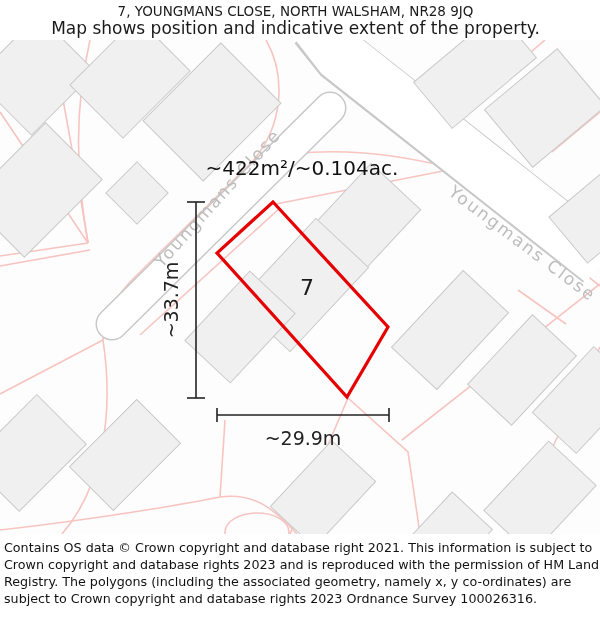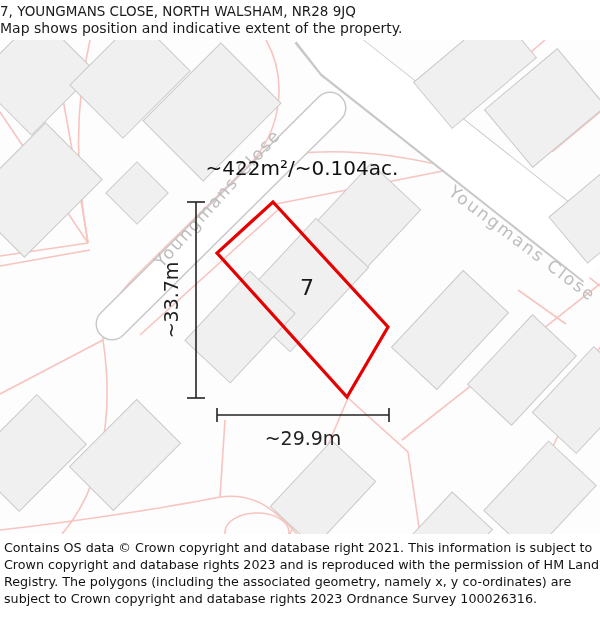--- a/index.html
+++ b/index.html
@@ -13,24 +13,24 @@
     --map-bg:#fdfdfd;
   }
   html,body{margin:0;padding:0;}
   body{
     width:600px;height:625px;background:#ffffff;overflow:hidden;
     font-family:"DejaVu Sans","Liberation Sans",sans-serif;color:#1a1a1a;
   }
   .page{position:relative;width:600px;height:625px;background:#ffffff;}
   .header{
     position:absolute;top:0;left:0;width:591px;height:40px;background:#ffffff;
-    z-index:3;
+    text-align:center;z-index:3;
   }
   .header .line1{font-size:13.5px;padding-top:3px;line-height:17px;}
-  .header .line2{font-size:14px;line-height:17px;}
+  .header .line2{font-size:17px;line-height:17px;}
   .map-wrap{position:absolute;top:40px;left:0;width:600px;height:494px;background:var(--map-bg);}
   svg{display:block;}
   .parcel{stroke:var(--parcel-line);stroke-width:1.6;fill:none;}
   .road-casing-main{stroke:var(--road-casing);stroke-width:55;fill:none;}
   .road-fill-main{stroke:#ffffff;stroke-width:52;fill:none;}
   .road-casing-branch{stroke:var(--road-casing);stroke-width:33;fill:none;stroke-linecap:round;}
   .road-fill-branch{stroke:#ffffff;stroke-width:30;fill:none;stroke-linecap:round;}
   .building{fill:var(--building-fill);stroke:var(--building-stroke);stroke-width:1;}
   .street-text{
     fill:var(--street-label);font-size:17px;letter-spacing:2px;

